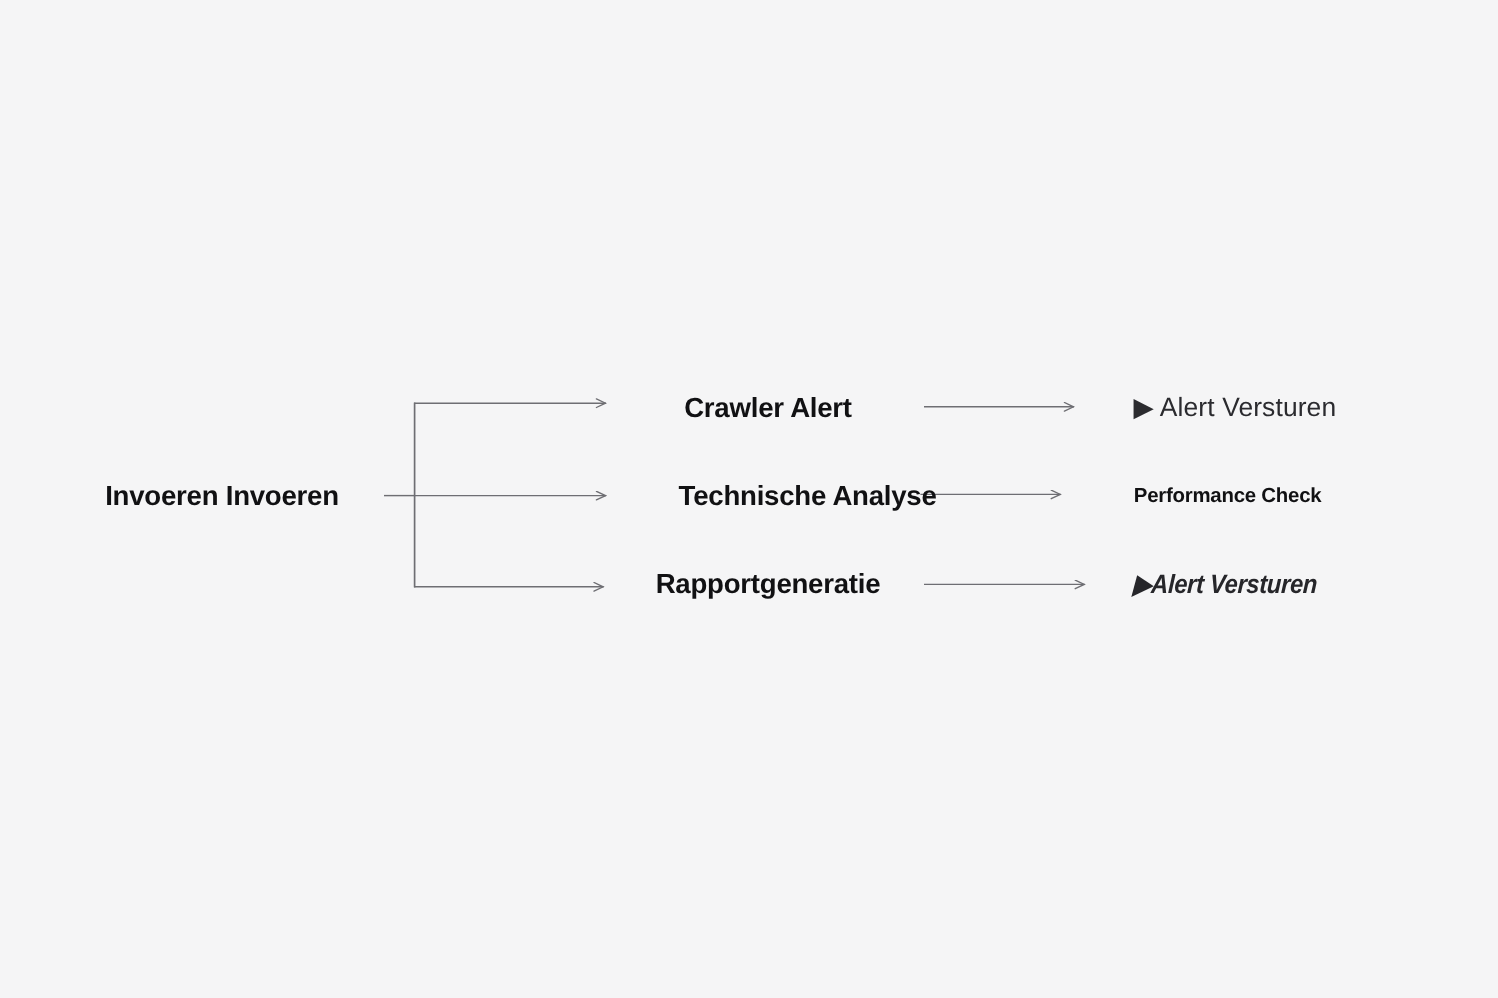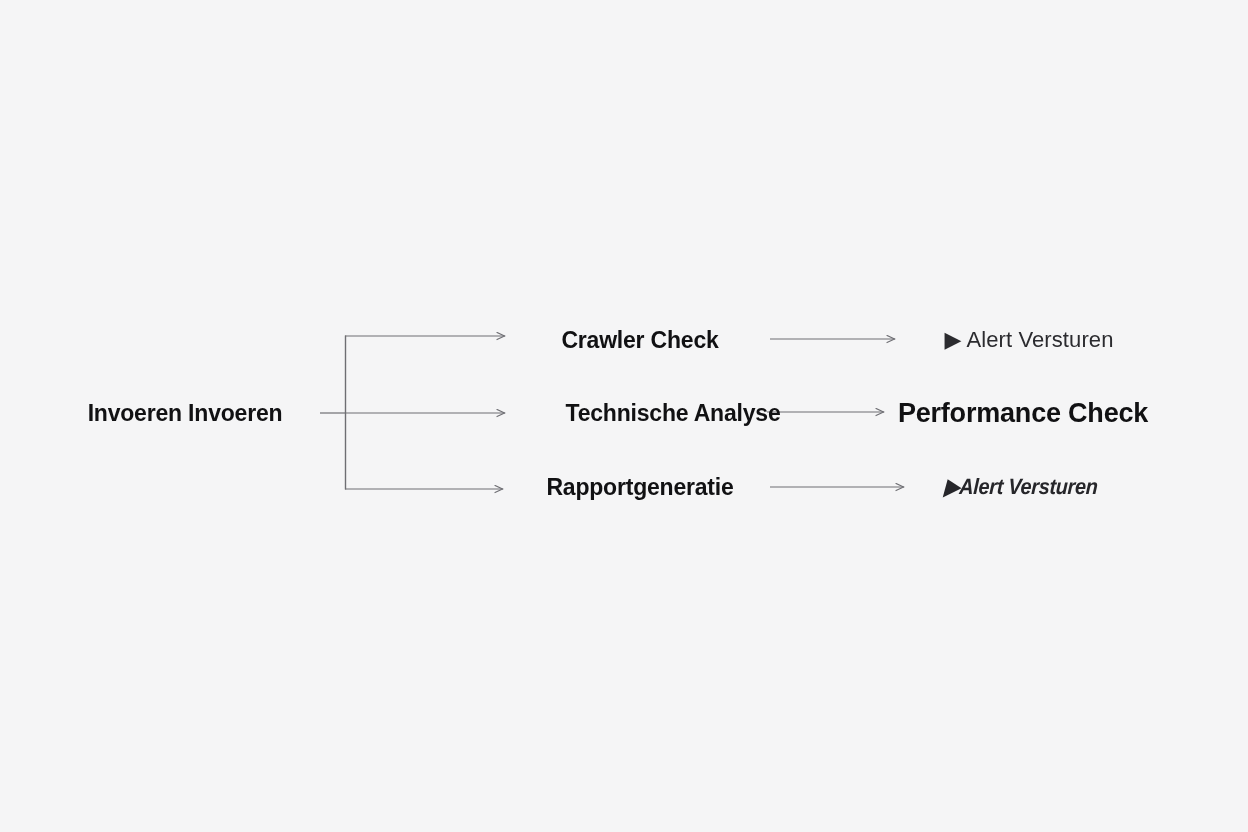--- a/index.html
+++ b/index.html
@@ -47,21 +47,21 @@
 
   
   .node-terminal-light {
     font-size: 22px;
     font-weight: normal;
     color: #2b2b2f;
     letter-spacing: 0.1px;
     padding-left: 28px;
   }
   .node-terminal-strong {
-    font-size: 27px;
+    font-size: 17px;
     font-weight: bold;
     color: #111113;
     letter-spacing: -0.2px;
   }
   .node-terminal-distorted {
     font-size: 22px;
     font-weight: bold;
     color: #26262a;
     font-style: italic;
     transform: translate(-50%, -50%) scaleX(0.9) skewX(-3deg);
@@ -90,21 +90,21 @@
   <line x1="345" y1="413" x2="505" y2="413" stroke="#6e6e73" stroke-width="1.2" marker-end="url(#arrowOpen)"></line>
   <line x1="345" y1="489" x2="503" y2="489" stroke="#6e6e73" stroke-width="1.2" marker-end="url(#arrowOpen)"></line>
 
   <line x1="770" y1="339" x2="895" y2="339" stroke="#6e6e73" stroke-width="1.2" marker-end="url(#arrowOpen)"></line>
   <line x1="767" y1="412" x2="884" y2="412" stroke="#6e6e73" stroke-width="1.2" marker-end="url(#arrowOpen)"></line>
   <line x1="770" y1="487" x2="904" y2="487" stroke="#6e6e73" stroke-width="1.2" marker-end="url(#arrowOpen)"></line>
 </svg>
 
 <div class="node-label node-source" style="left:185px; top:413px;">Invoeren Invoeren</div>
 
-<div class="node-label node-process" style="left:640px; top:340px;">Crawler Check</div>
+<div class="node-label node-process" style="left:640px; top:340px;">Crawler Alert</div>
 
 <div class="node-label node-process" style="left:640px; top:413px;margin-left:33px;">Technische Analyse</div>
 
 <div class="node-label node-process" style="left:640px; top:487px;">Rapportgeneratie</div>
 
 <div class="node-label node-terminal-light" style="left:1015px; top:340px;">▶ Alert Versturen</div>
 
 <div class="node-label node-terminal-strong" style="left:1023px; top:413px;">Performance Check</div>
 
 <div class="node-label node-terminal-distorted" style="left:1021px; top:487px;">▶Alert Versturen</div>

